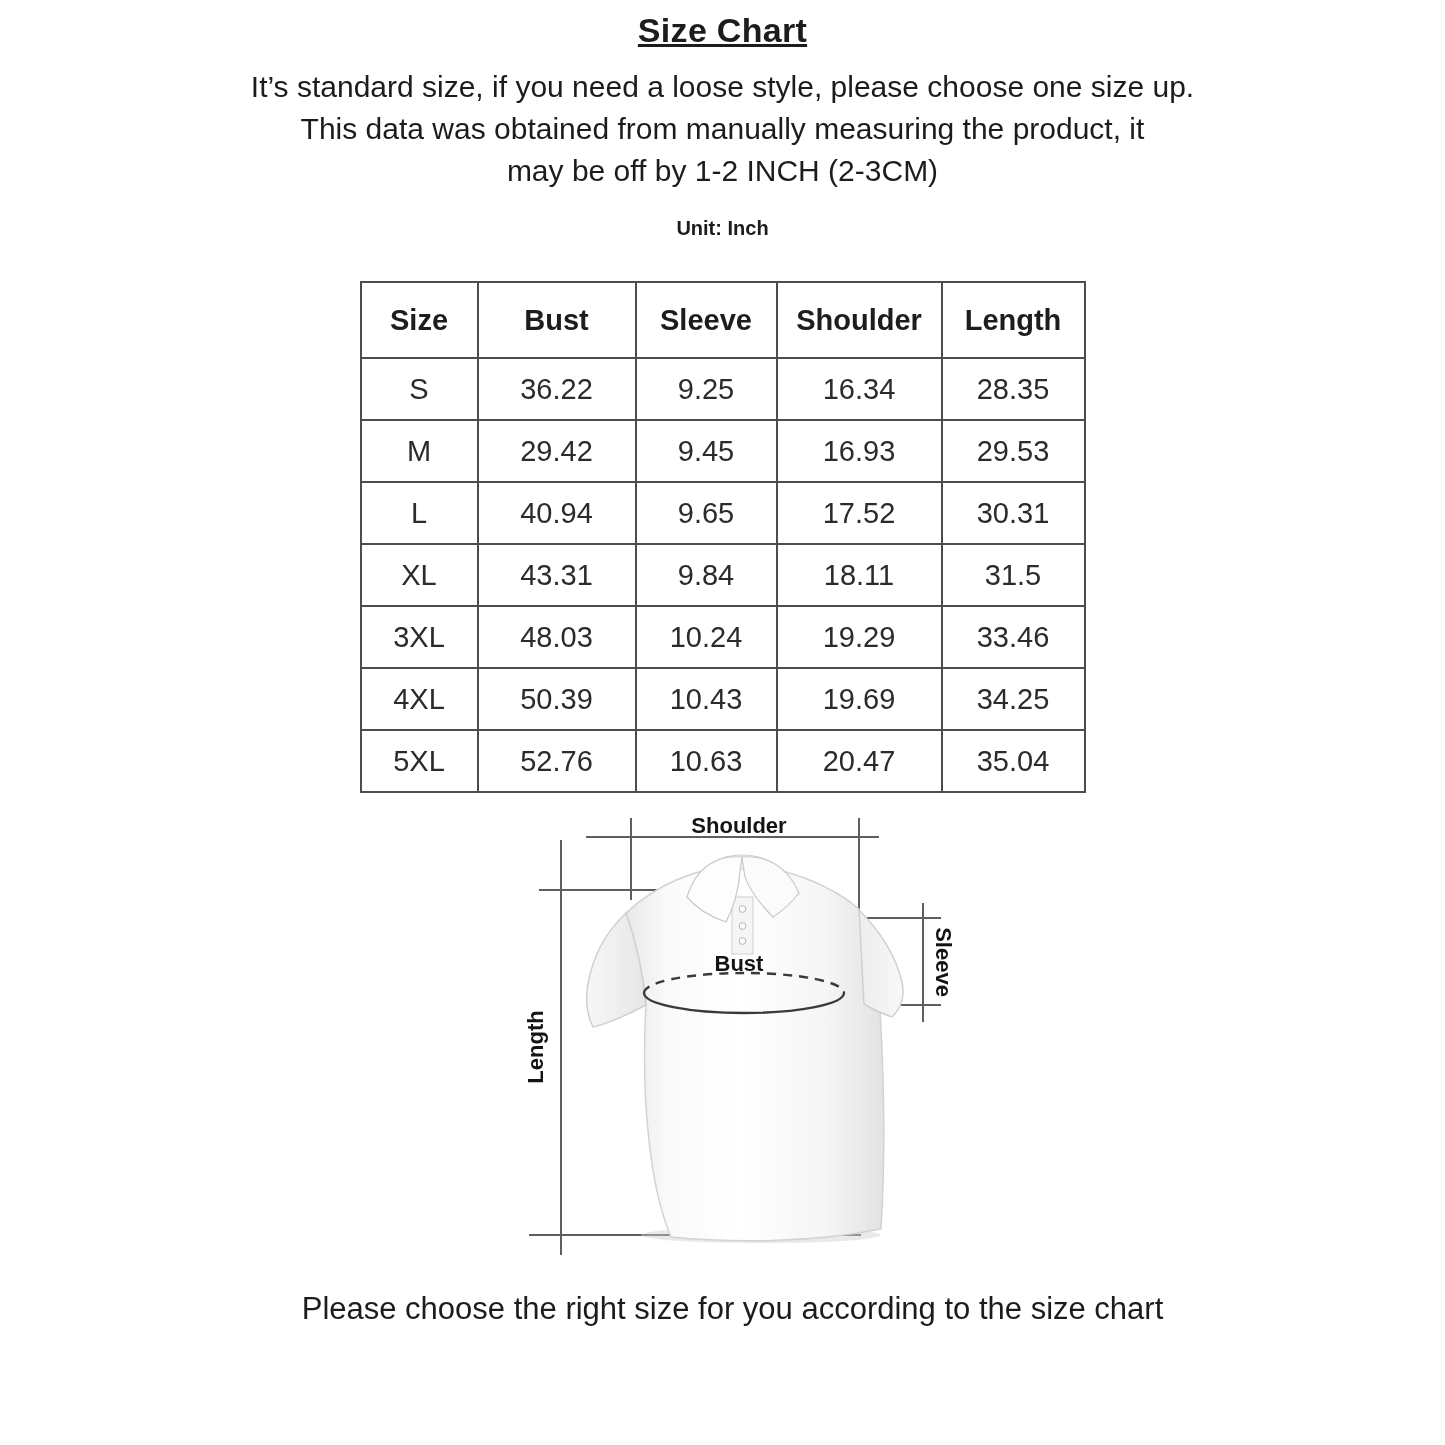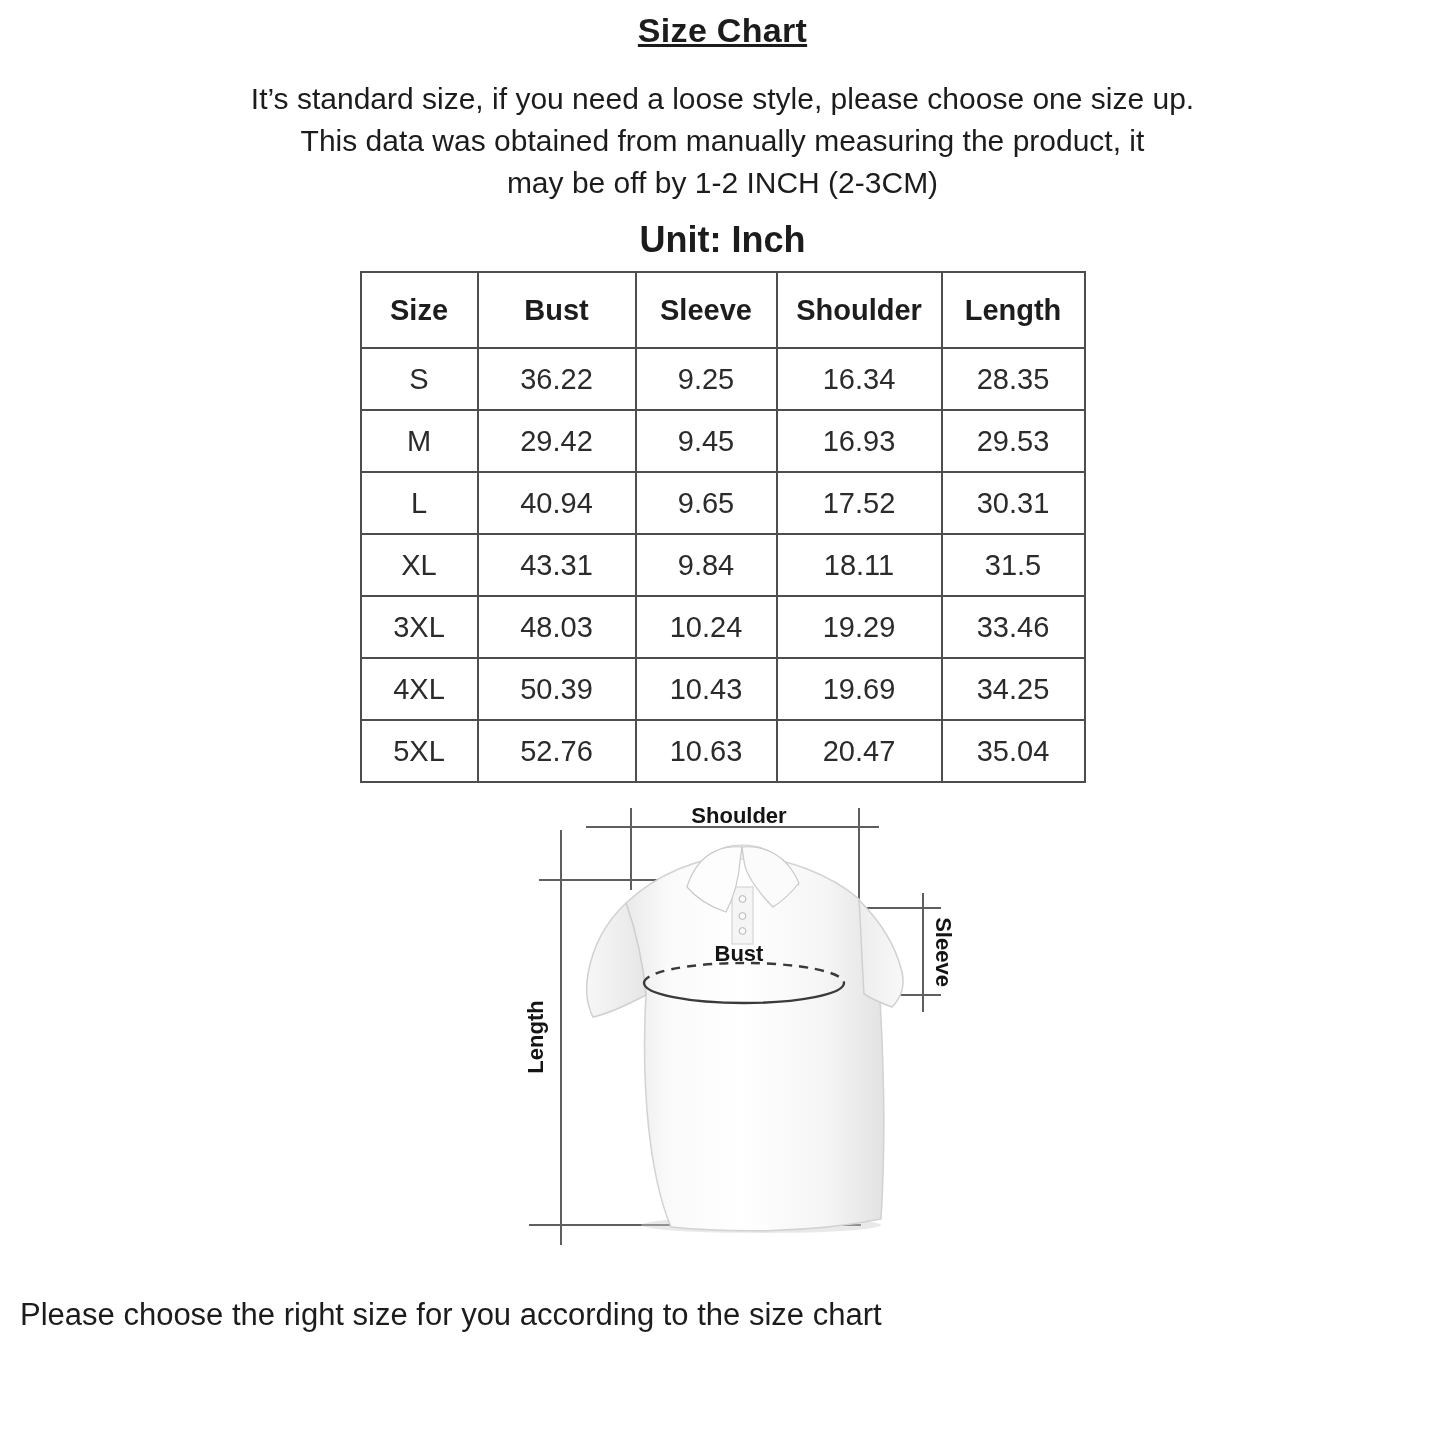--- a/index.html
+++ b/index.html
@@ -5,40 +5,40 @@
   html,body{margin:0;padding:0;}
   body{
     width:1445px;height:1445px;overflow:hidden;background:#ffffff;
     font-family:"Liberation Sans",sans-serif;color:#1c1c1c;
   }
   .page{width:1445px;height:1445px;position:relative;}
   .title{
     padding-top:10px;text-align:center;
     font-size:34px;font-weight:bold;line-height:40px;letter-spacing:.3px;text-decoration:underline;
   }
-  .subtitle{margin-top:28px;text-align:center;font-size:30px;line-height:42px;}
-  .unit{margin-top:18px;text-align:center;font-size:36px;font-weight:bold;line-height:36px;}
+  .subtitle{margin-top:16px;text-align:center;font-size:30px;line-height:42px;}
+  .unit{margin-top:18px;text-align:center;font-size:20px;font-weight:bold;line-height:36px;}
   table.size-table{
-    margin:13px auto 0;border-collapse:collapse;table-layout:fixed;
+    margin:35px auto 0;border-collapse:collapse;table-layout:fixed;
   }
   table.size-table th,table.size-table td{
     border:2px solid #4d4d4d;text-align:center;vertical-align:middle;
     font-size:29px;color:#2b2b2b;padding:0;
   }
   table.size-table th{height:74px;font-weight:bold;color:#1d1d1d;}
   table.size-table td{height:60px;}
   .diagram{
     position:relative;width:520px;height:462px;margin:12px auto 0;
     transform:translateX(18px);
   }
   .diagram svg{display:block;width:520px;height:462px;}
   .measure-label{
     font-family:"Liberation Sans",sans-serif;font-size:22px;font-weight:bold;fill:#141414;
   }
-  .note{margin-top:36px;font-size:31px;line-height:44px;padding-left:20px;}
+  .note{margin-top:20px;text-align:center;font-size:31px;line-height:44px;padding-left:20px;}
 </style>
 </head>
 <body>
 
 <div class="page">
 
   <div class="title">Size Chart</div>
 
   <div class="subtitle">
     <div>It’s standard size, if you need a loose style, please choose one size up.</div>

